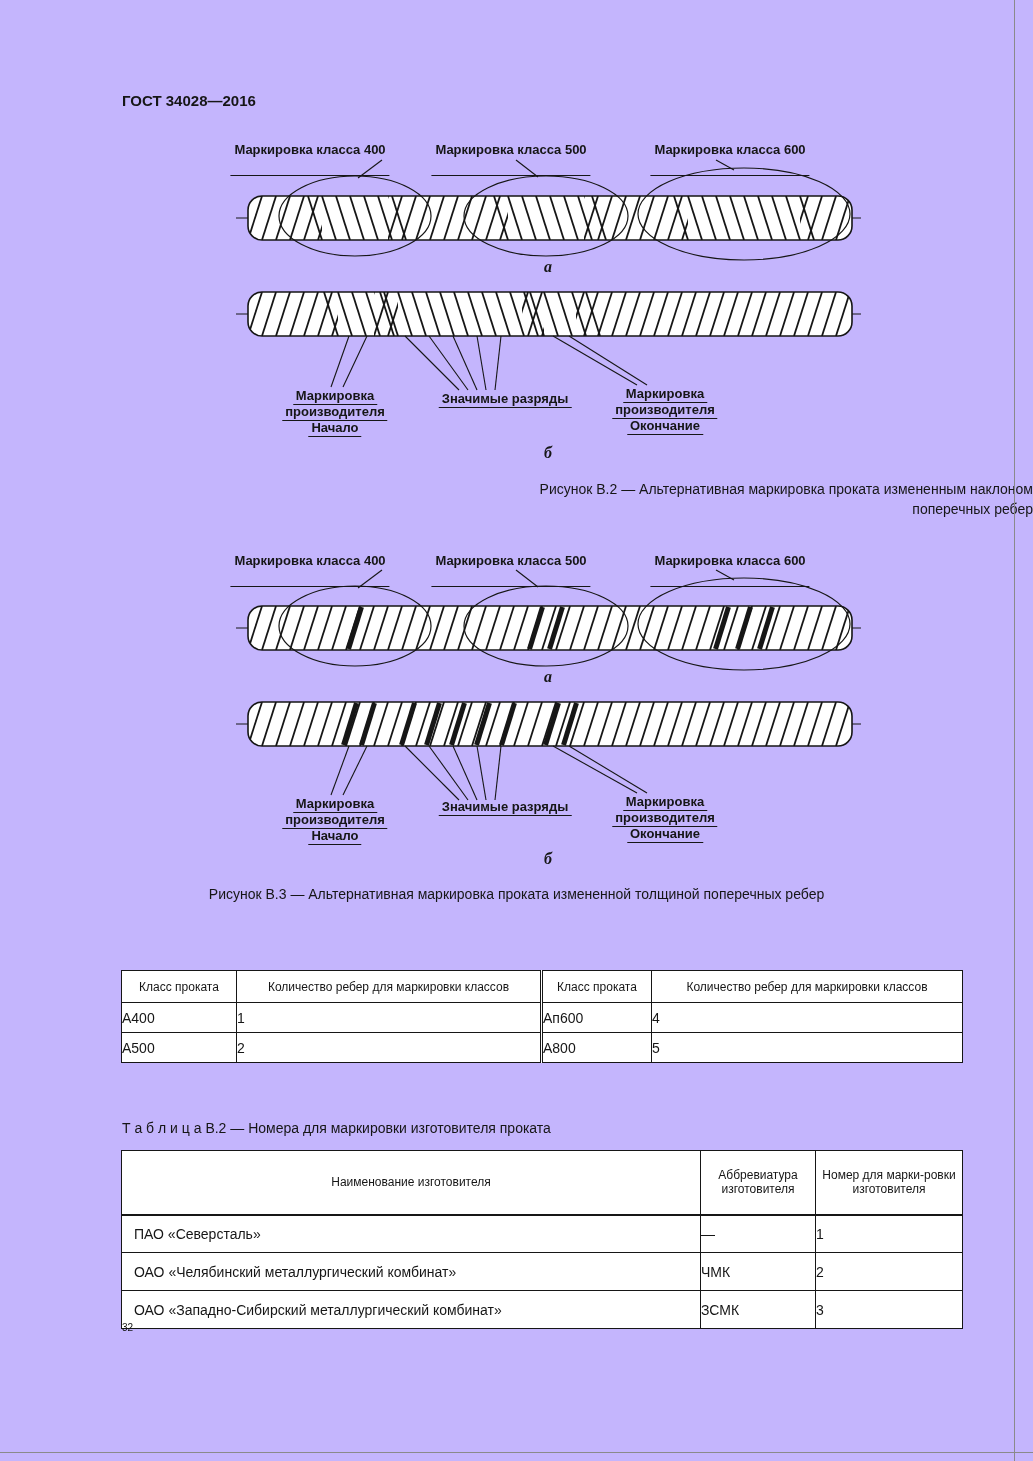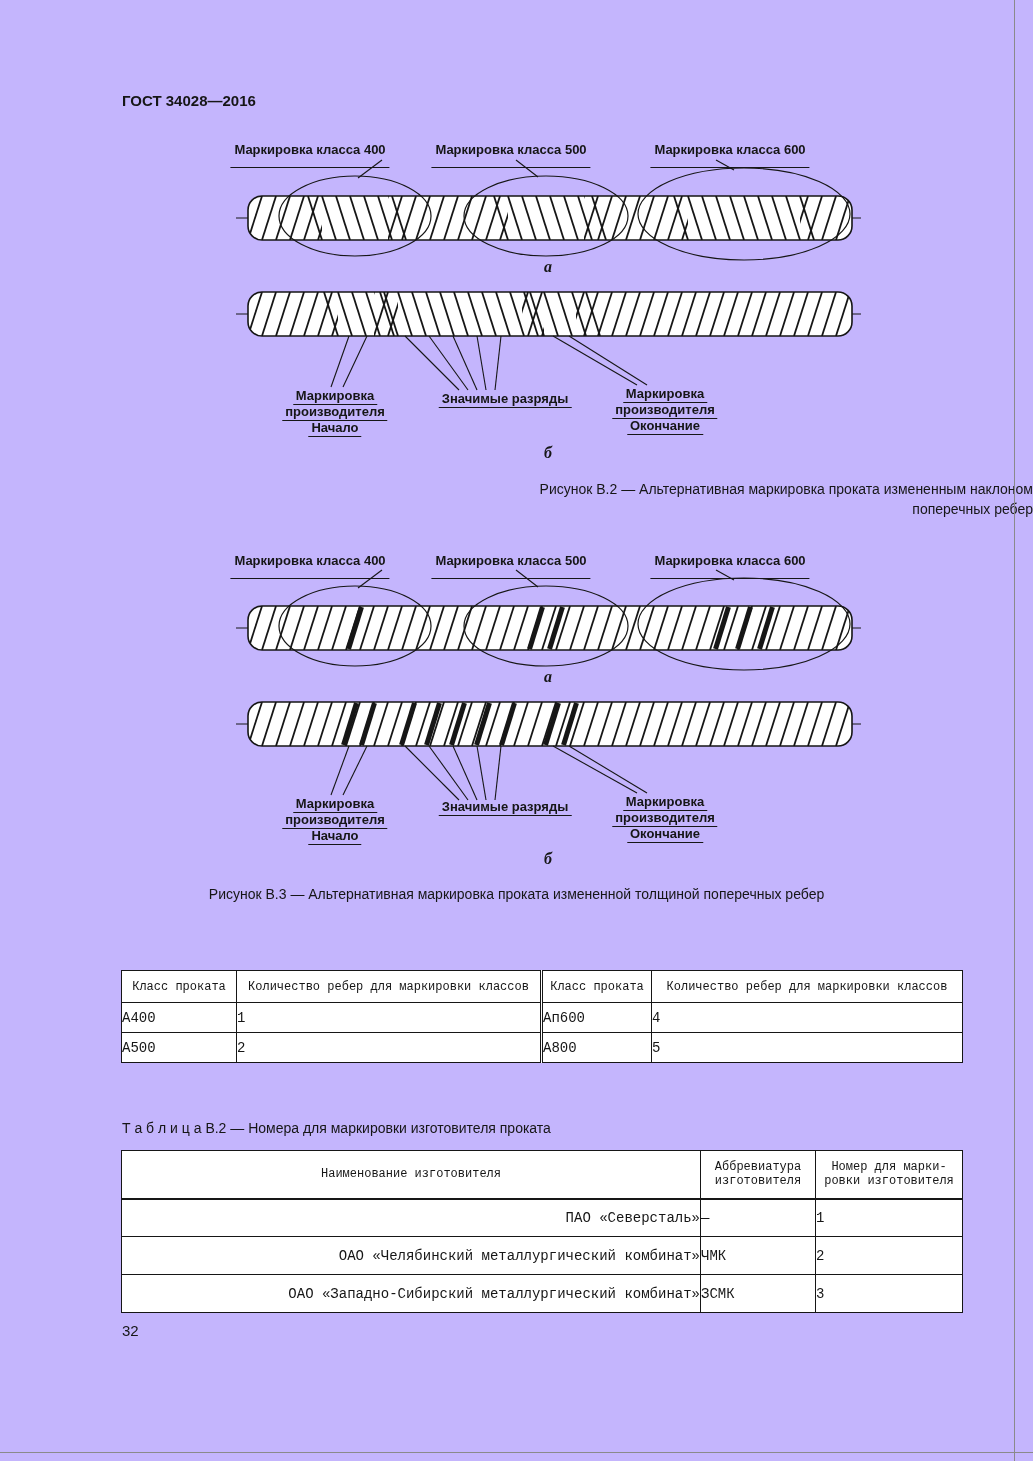--- a/index.html
+++ b/index.html
@@ -7,41 +7,41 @@
   body { font-family:"Liberation Sans", sans-serif; color:#161616; }
   .page { position:relative; width:1033px; height:1461px; background:#c4b5fd; overflow:hidden; }
   .doc-header { position:absolute; left:122px; top:92px; font-size:15px; font-weight:700; }
   .art { position:absolute; left:0; top:0; }
   .bar { fill:none; stroke:#161616; stroke-width:1.6; }
   .center { stroke:#161616; stroke-width:1; stroke-dasharray:16 5 3 5; }
   .mark { fill:none; stroke:#161616; stroke-width:1.2; }
   .lead { stroke:#161616; stroke-width:1.1; }
   .thick { stroke:#161616; stroke-width:5; }
   .fig-class { position:absolute; transform:translateX(-50%); font-size:13px; font-weight:700;
-               white-space:nowrap; border-bottom:1.5px solid #161616; padding:0 4px 10px; }
+               white-space:nowrap; border-bottom:1.5px solid #161616; padding:0 4px 18px; }
   .fig-note { position:absolute; transform:translateX(-50%); font-size:13px; font-weight:700; }
   .fig-note span { display:table; margin:0 auto; border-bottom:1.5px solid #161616; padding:0 3px 1px;
                    line-height:14px; white-space:nowrap; }
   .fig-sub { position:absolute; transform:translateX(-50%); font-family:"Liberation Serif", serif;
              font-style:italic; font-weight:700; font-size:16px; }
   .fig-caption { position:absolute; left:0; width:1033px; text-align:center; font-size:14px; line-height:20px; }
   .tbl-title { position:absolute; font-size:14px; white-space:nowrap; }
   .tbl-wrap { position:absolute; }
-  table.gtable { border-collapse:collapse; table-layout:fixed; background:#fff; border:1.5px solid #161616;font-family:Liberation Mono, monospace; }
+  table.gtable { border-collapse:collapse; table-layout:fixed; background:#fff; border:1.5px solid #161616; }
   .gtable th, .gtable td { border:1px solid #161616; }
   .gtable th { font-size:12px; font-weight:400; text-align:center; vertical-align:middle; padding:4px 6px; }
   .gtable td { font-size:14px; text-align:left; vertical-align:middle; }
   .t1 th { height:32px; }
   .t1 td { height:30px; }
   .t1 .dbl { border-left:3px double #161616; }
-  .t2 th { height:48px;margin-top:40px; }
+  .t2 th { height:64px;margin-top:40px; }
   .t2 td { height:38px; }
   .t2 thead th { border-bottom:2.5px solid #161616; }
-  .t2 td.name { text-align:right; padding-left:12px; }
-  .page-number { position:absolute; left:122px; top:1322px; font-size:15px; }
+  .t2 td.name { text-align:left; padding-left:12px; }
+  .page-number { position:absolute; left:122px; top:1322px; font-size:10px; }
   .scan-edge-v { position:absolute; left:1014px; top:0; width:1px; height:1461px; background:#8a8a8a; }
   .scan-edge-h { position:absolute; left:0; top:1452px; width:1033px; height:1px; background:#8a8a8a; }
 </style>
 </head>
 <body>
 
 <div class="page">
 
   <div class="doc-header">ГОСТ 34028—2016</div>
 

